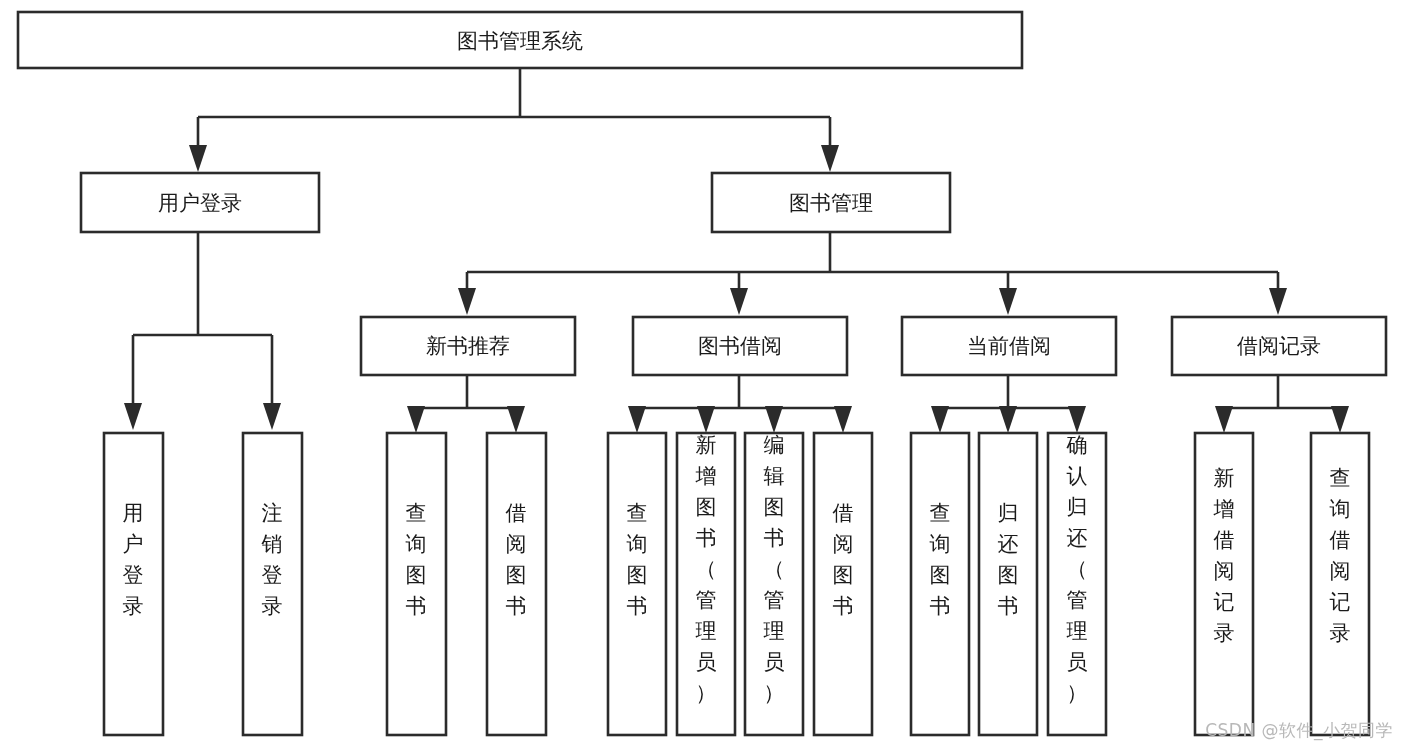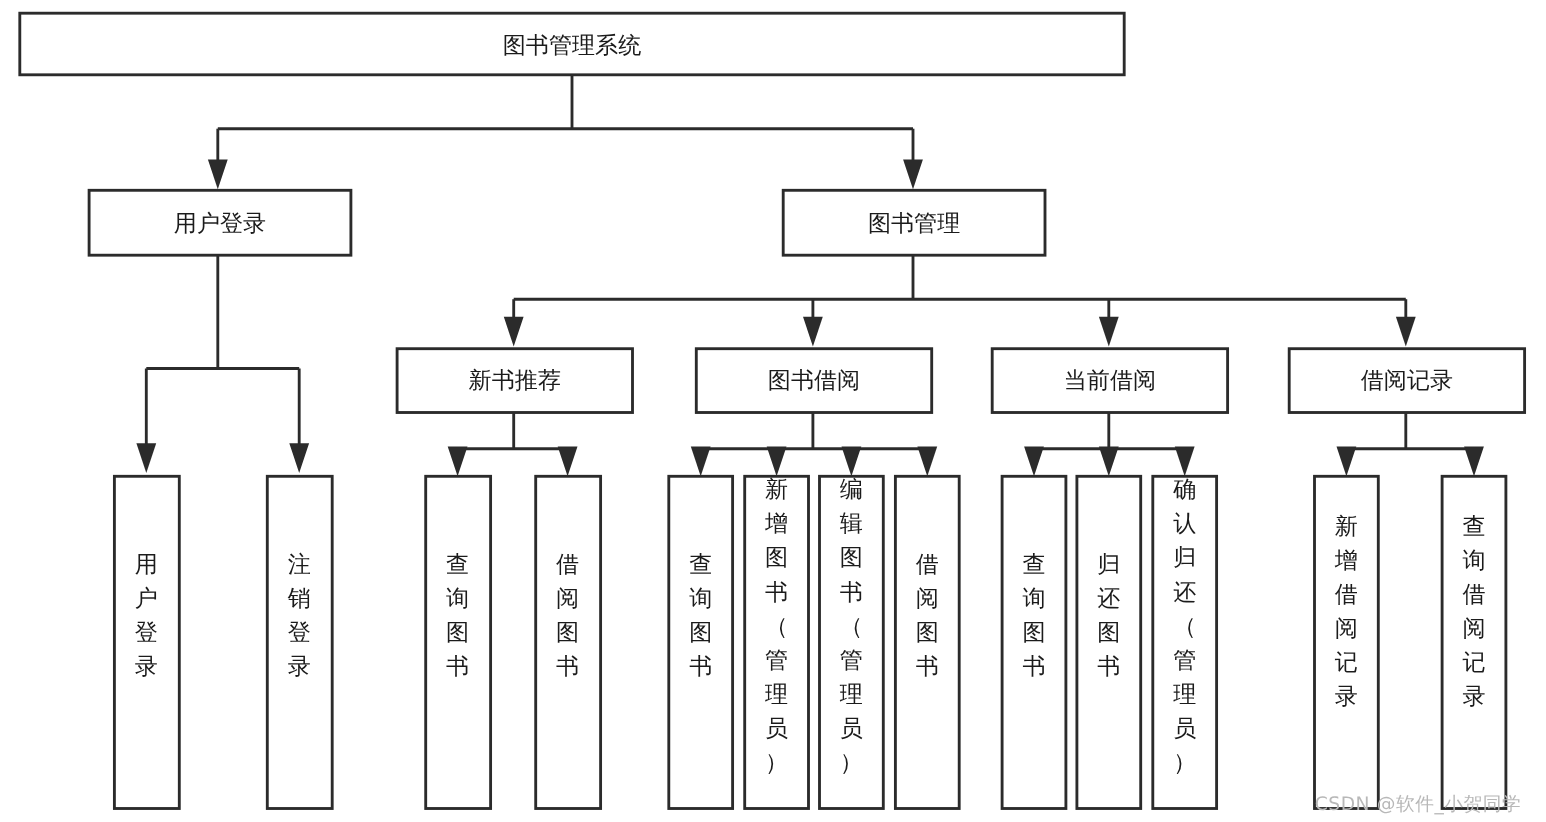--- a/index.html
+++ b/index.html
@@ -49,21 +49,21 @@
     dominant-baseline: middle;
   }
   .node-label-vert {
     fill: #1b1b1b;
     font-family: "DejaVu Sans", "Liberation Sans", sans-serif;
     font-size: 21px;
     text-anchor: middle;
   }
   .watermark-text {
     position: absolute;
-    right: 22px;
+    right: 12px;
     bottom: 5px;
     font-family: "DejaVu Sans", "Liberation Sans", sans-serif;
     font-size: 17px;
     color: #b8b8b8;
     letter-spacing: 0.5px;
     white-space: nowrap;
     user-select: none;
   }
 </style>
 </head>

